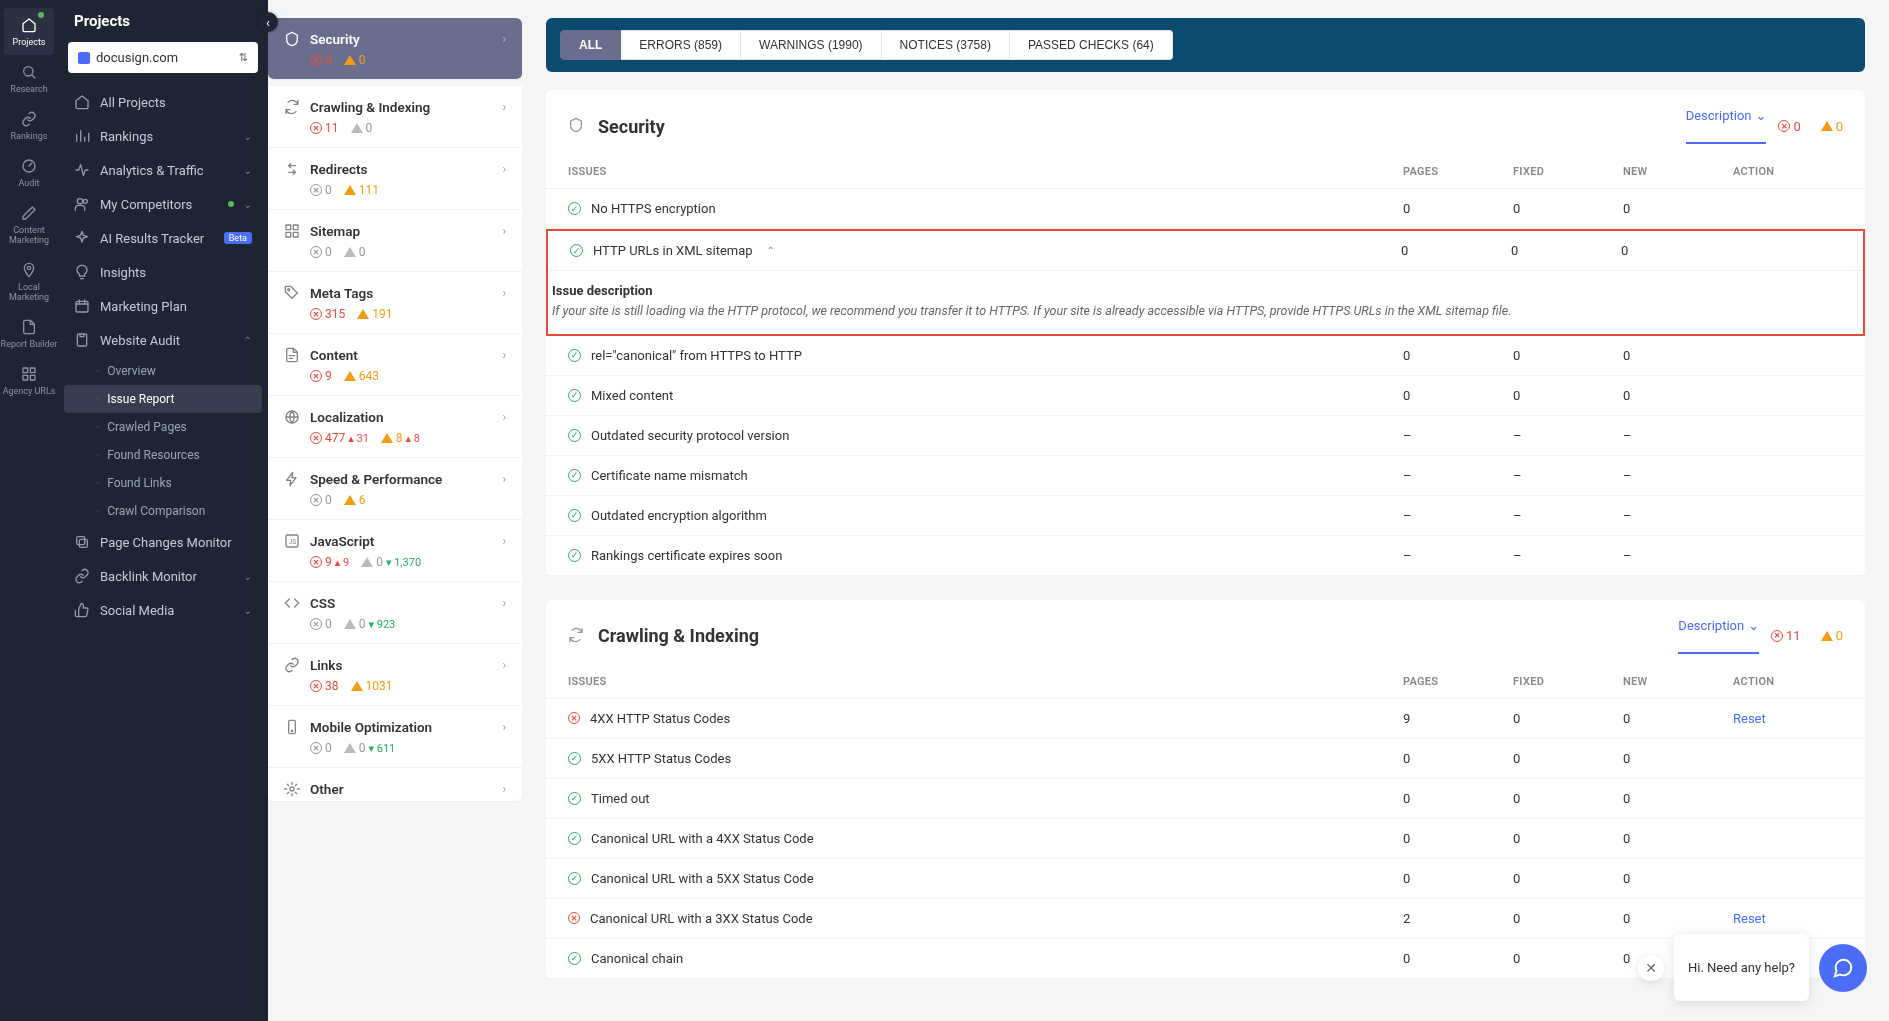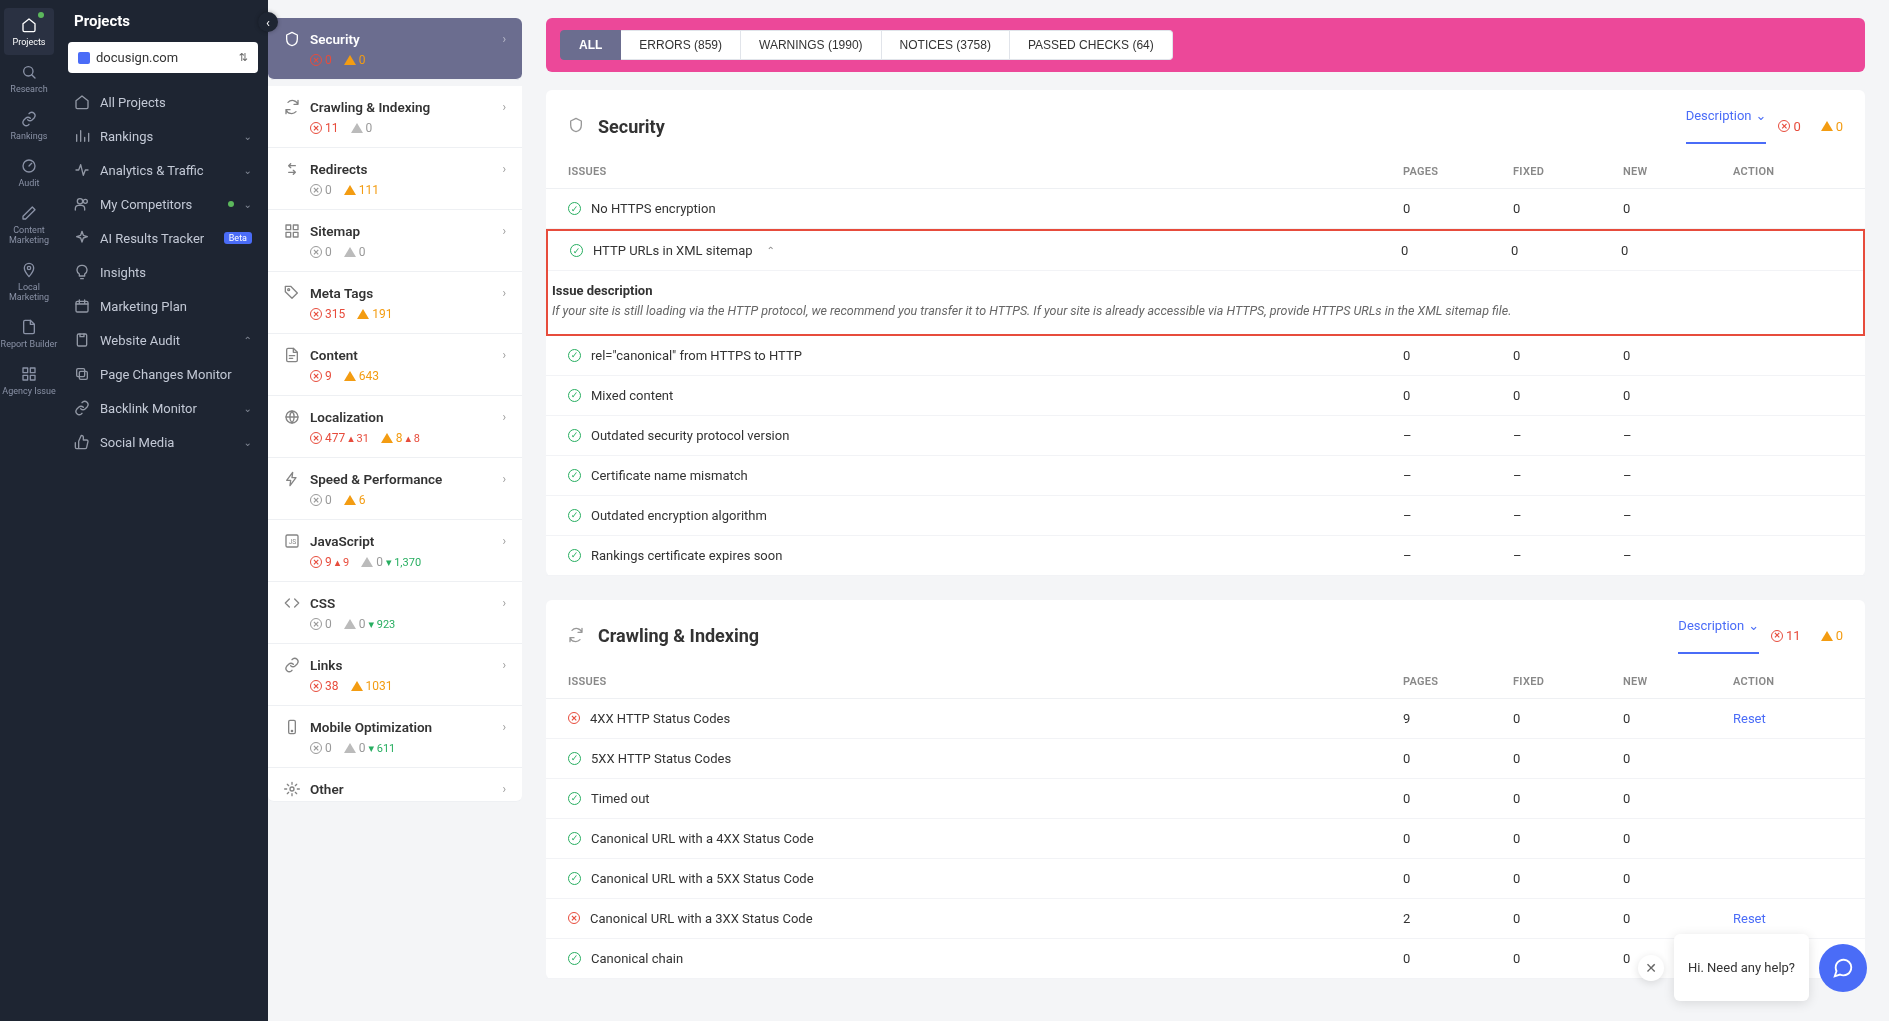--- a/index.html
+++ b/index.html
@@ -54,21 +54,21 @@
 .cnt-delta-up { color:#e74c3c; font-size:11px; }
 .cnt-delta-dn { color:#27ae60; font-size:11px; }
 .ico-err { width:12px; height:12px; border:1.5px solid #e74c3c; border-radius:50%; display:inline-flex; align-items:center; justify-content:center; font-size:8px; color:#e74c3c; font-weight:700; flex-shrink:0; }
 .ico-err.gray, .cat.active .ico-err { border-color:currentColor; color:inherit; }
 .ico-warn { width:0; height:0; border-left:6px solid transparent; border-right:6px solid transparent; border-bottom:10px solid #f39c12; display:inline-block; position:relative; flex-shrink:0; }
 .ico-warn.gray { border-bottom-color:#bbb; }
 .ico-ok { width:13px; height:13px; border:1.5px solid #27ae60; border-radius:50%; display:inline-flex; align-items:center; justify-content:center; color:#27ae60; font-size:9px; flex-shrink:0; }
 
 
 .main { flex:1; padding:18px 24px; overflow:auto; }
-.filters { background:#ec4899; border-radius:6px; padding:12px 14px; display:flex; gap:0; margin-bottom:18px; }
+.filters { background:#0c4a6e; border-radius:6px; padding:12px 14px; display:flex; gap:0; margin-bottom:18px; }
 .filter { border:1px solid #e1e4ea; padding:7px 18px; font-size:12px; cursor:pointer; background:#fff; color:#333; }
 .filter:first-child { border-radius:4px 0 0 4px; }
 .filter:last-child { border-radius:0 4px 4px 0; }
 .filter + .filter { border-left:none; }
 .filter.active { background:#6b6d8f; color:#fff; border-color:#6b6d8f; font-weight:600; }
 
 .section { background:#fff; border-radius:6px; margin-bottom:24px; }
 .sec-hdr { display:flex; align-items:center; padding:18px 22px 10px; gap:12px; border-bottom:1px solid transparent; }
 .sec-ico { width:18px; height:18px; opacity:.5; }
 .sec-title { font-size:18px; font-weight:700; flex:1; }
@@ -174,21 +174,21 @@
       <div class="rail-item ">
 
      <span class="rail-ico">
           <svg width="16" height="16" viewBox="0 0 24 24" fill="none" stroke="currentColor" stroke-width="2" stroke-linecap="round" stroke-linejoin="round">
             <rect x="3" y="3" width="7" height="7"></rect>
             <rect x="14" y="3" width="7" height="7"></rect>
             <rect x="3" y="14" width="7" height="7"></rect>
             <rect x="14" y="14" width="7" height="7"></rect>
           </svg>
         </span>
-     <span class="rail-lbl">Agency Issue</span>
+     <span class="rail-lbl">Agency URLs</span>
    </div>
     </div>
 
   <div class="side">
     <div class="side-toggle">‹</div>
     <div class="side-hdr">Projects</div>
     <div class="proj-select">
       <div class="proj-ico"></div>
       <div class="proj-txt">docusign.com</div>
       <div class="proj-chev">⇅</div>
@@ -270,20 +270,28 @@
        <span class="nav-ico">
             <svg width="16" height="16" viewBox="0 0 24 24" fill="none" stroke="currentColor" stroke-width="2" stroke-linecap="round" stroke-linejoin="round">
               <rect x="5" y="3" width="14" height="18" rx="2"></rect>
               <path d="M9 3v4h6V3"></path>
             </svg>
           </span>
        <span class="nav-lbl">Website Audit</span>
 
        <span class="nav-chev">⌃</span>
      </li>
+      </ul>
+    <ul class="sub" id="sub">
+        <li class="sub-item ">Overview</li>
+        <li class="sub-item active">Issue Report</li>
+        <li class="sub-item ">Crawled Pages</li>
+        <li class="sub-item ">Found Resources</li>
+        <li class="sub-item ">Found Links</li>
+        <li class="sub-item ">Crawl Comparison</li>
       </ul>
     <ul class="nav" id="nav-tail">
         <li class="nav-item">
        <span class="nav-ico">
             <svg width="16" height="16" viewBox="0 0 24 24" fill="none" stroke="currentColor" stroke-width="2" stroke-linecap="round" stroke-linejoin="round">
               <rect x="8" y="8" width="12" height="12" rx="2"></rect>
               <rect x="4" y="4" width="12" height="12" rx="2"></rect>
             </svg>
           </span>
        <span class="nav-lbl">Page Changes Monitor</span>

